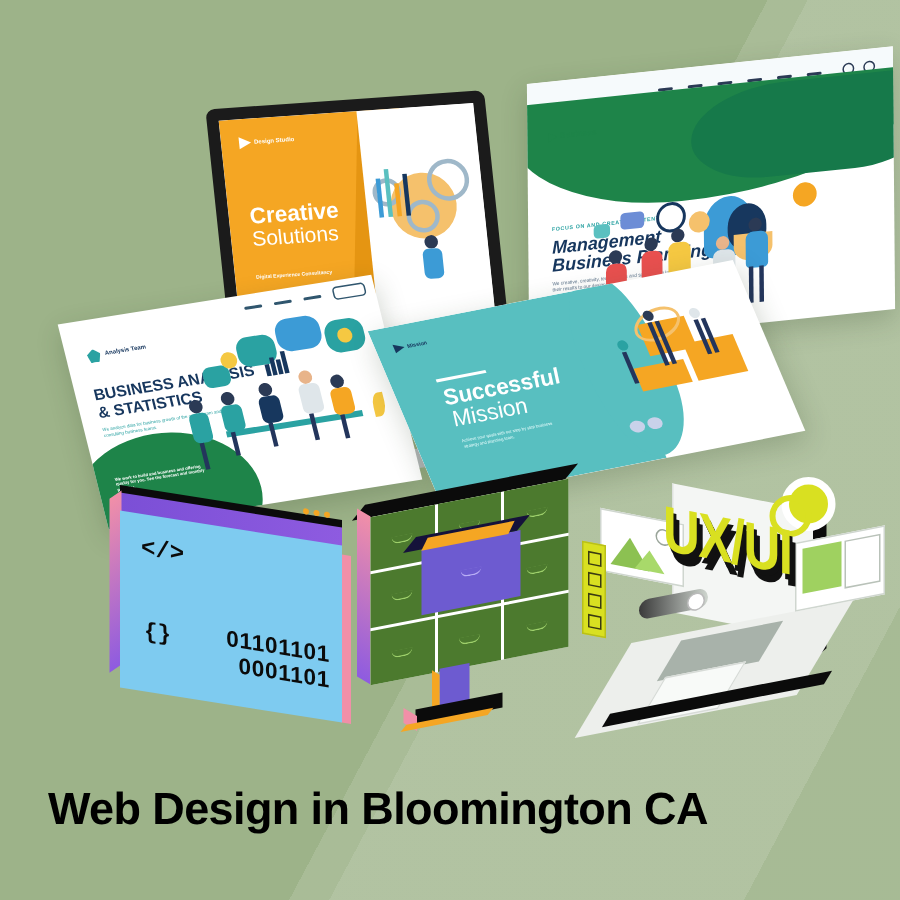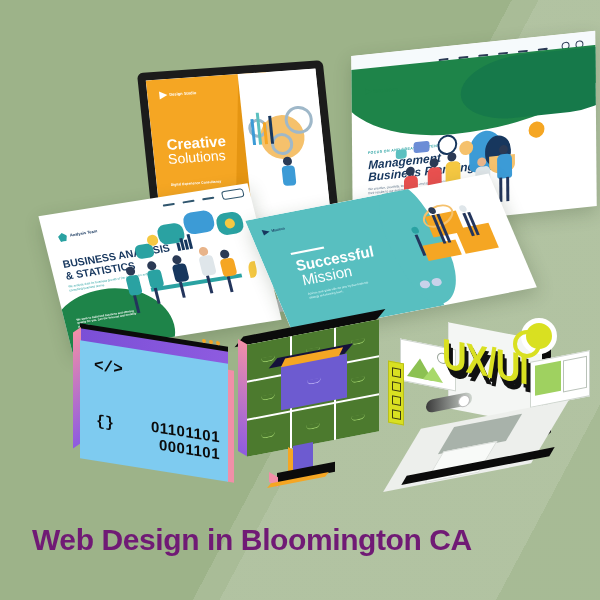--- a/index.html
+++ b/index.html
@@ -226,21 +226,21 @@
     transform:skewY(-11deg);}
   #uxui .slider .knob{position:absolute;right:2px;top:1.5px;width:10px;height:10px;
     border-radius:50%;background:#fff;border:1px solid #bbb;}
   #uxui .gear{position:absolute;right:18px;top:-4px;width:26px;height:26px;
     border-radius:50%;border:5px solid #fff;background:#D9E021;}
   #uxui .gear2{position:absolute;right:34px;top:8px;width:20px;height:20px;
     border-radius:50%;border:4px solid #D9E021;background:transparent;}
 
   
   #title{position:absolute;left:32px;top:523px;font-size:30px;line-height:34px;
-    font-weight:bold;color:#701a75;letter-spacing:-0.4px;}
+    font-weight:bold;color:#000000;letter-spacing:-0.4px;}
 </style>
 </head>
 <body>
 
 <div id="stage">
 
   <div class="bg-band"></div>
   <div class="bg-band2"></div>
 
   <div class="card" id="mgmt">

